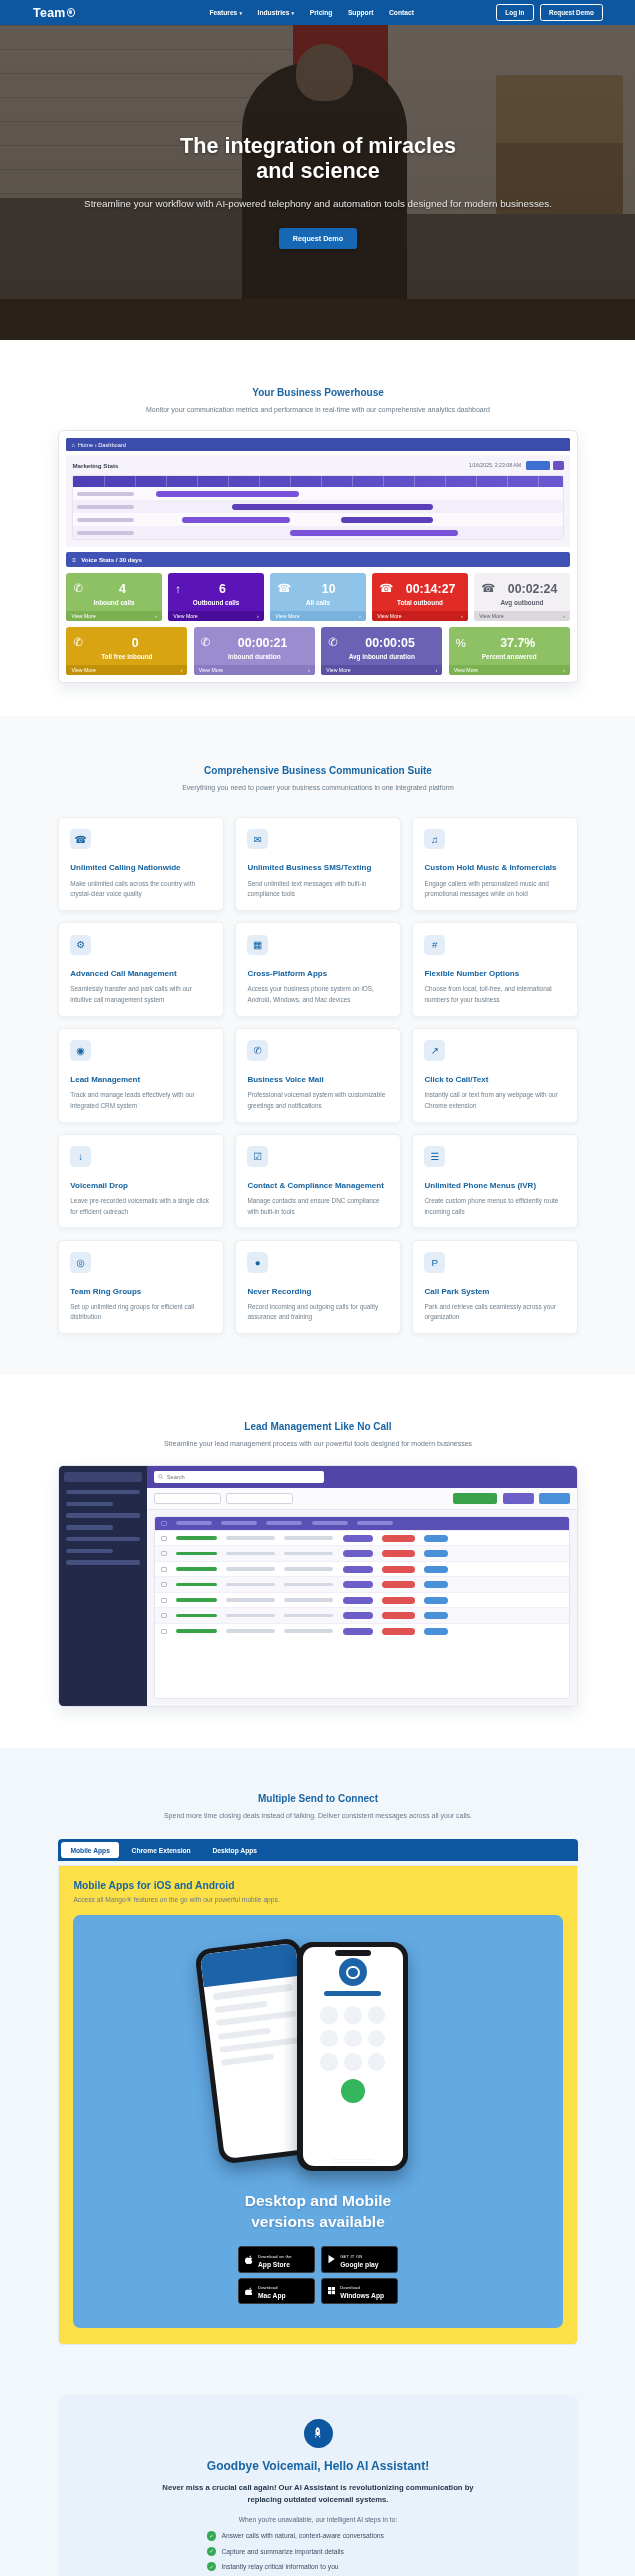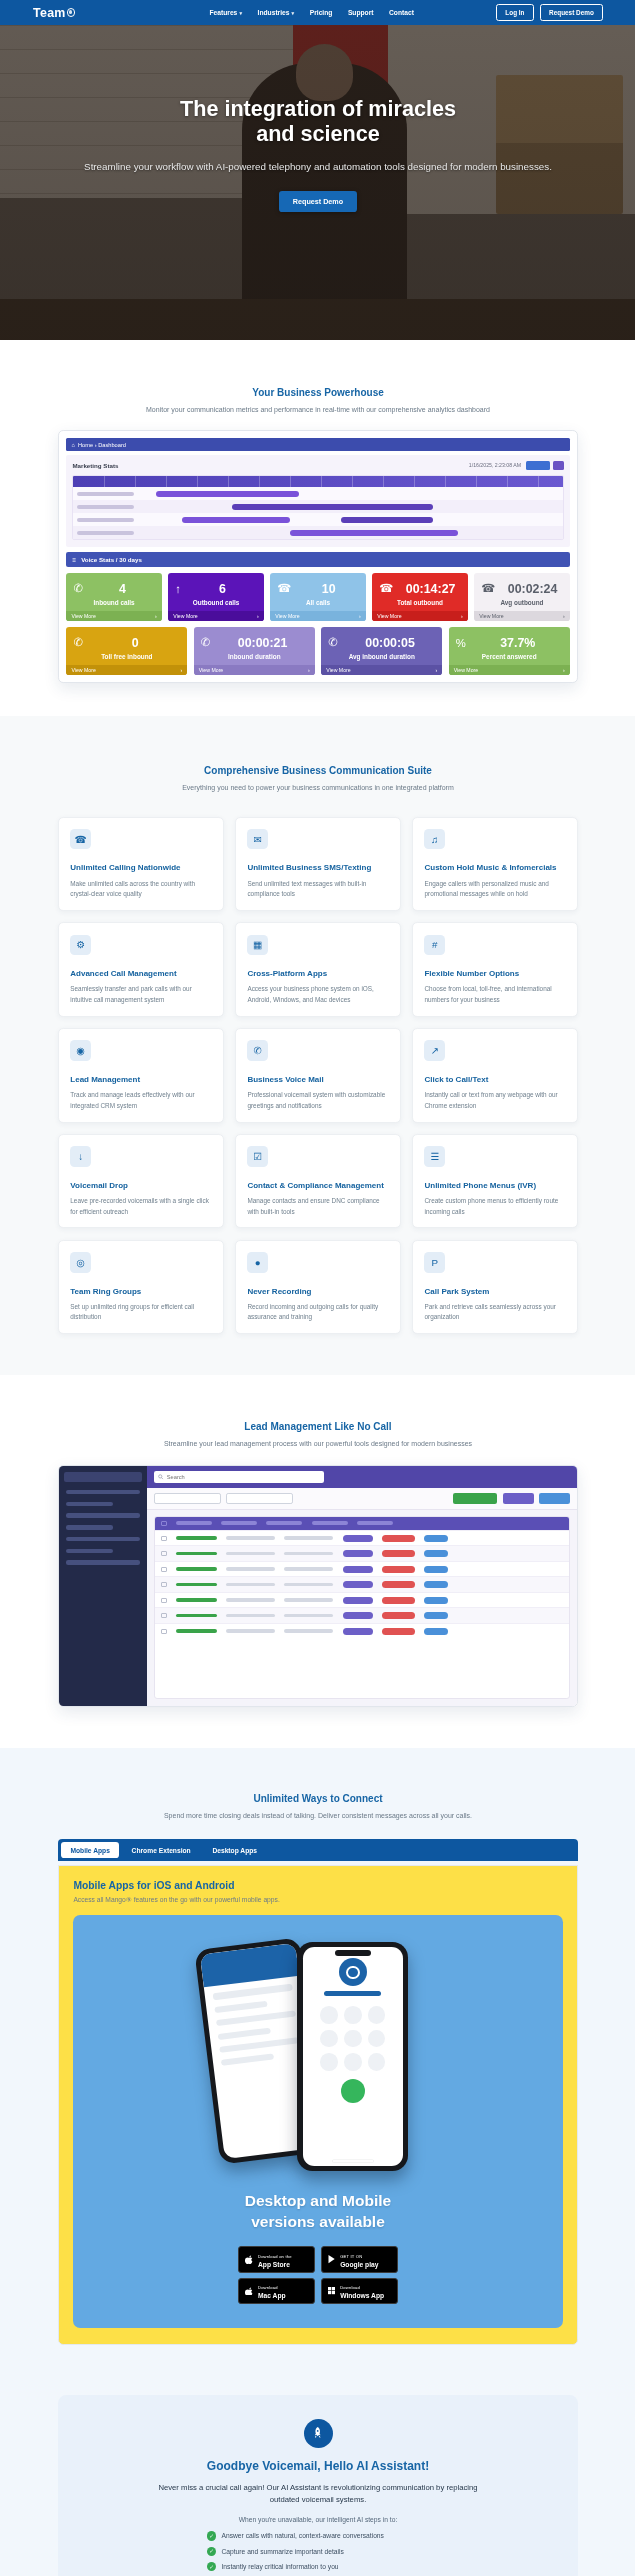--- a/index.html
+++ b/index.html
@@ -24,21 +24,21 @@
   .ph-shelf { position:absolute; left:0; top:0; width:46%; height:55%; background:#b3a79b;
               background-image:linear-gradient(#9c9083 1px, transparent 1px); background-size:100% 24px; }
   .ph-red { position:absolute; left:46%; top:0; width:15%; height:58%; background:#a8322d; }
   .ph-wall { position:absolute; right:0; top:0; width:39%; height:60%; background:#b9ada0; }
   .ph-boxes { position:absolute; right:2%; top:16%; width:20%; height:44%; background:
               linear-gradient(#a98a61 49%, #8f7350 49%); border-radius:2.1px; }
   .ph-person { position:absolute; left:38%; top:12%; width:26%; height:95%; background:#3a2e26; border-radius:67px 67px 0 0; }
   .ph-head { position:absolute; left:46.5%; top:6%; width:9%; height:18%; background:#8a6f5c; border-radius:50% 50% 42% 42%; }
   .ph-desk { position:absolute; left:0; bottom:0; width:100%; height:13%; background:#4a3a2c; }
   .hero-overlay { position:absolute; inset:0; background:linear-gradient(rgba(18,14,11,.50), rgba(18,14,11,.58)); }
-  .hero-content { position:relative; z-index:2; text-align:center; padding-top:71px; }
+  .hero-content { position:relative; z-index:2; text-align:center; padding-top:108px; }
   .hero-title { color:#fff; font-size:21.6px; font-weight:bold; line-height:1.18; text-shadow:0 1px 3.1px rgba(0,0,0,.45); }
   .hero-sub { color:#e8e8e8; font-size:9.8px; line-height:1.5; margin-top:13.4px; text-shadow:0 0.5px 2.1px rgba(0,0,0,.5); }
   .hero-cta { margin-top:15.5px; background:#1668b5; color:#fff; border:none; font-family:inherit; font-weight:bold;
               font-size:7.2px; padding:6.2px 13.4px; border-radius:3.1px; cursor:pointer; box-shadow:0 1px 4.1px rgba(0,0,0,.35); }
 
   
   .sec-title { text-align:center; color:#1765a5; font-size:10px; font-weight:bold; }
   .sec-sub { text-align:center; color:#6b7a88; font-size:7px; line-height:1.6; margin-top:6.2px; }
 
   
@@ -153,21 +153,21 @@
   .badge-ic { width:9.3px; display:flex; justify-content:center; }
   .badge-top { font-size:4.1px; letter-spacing:0.2px; }
   .badge-bottom { font-size:6.7px; font-weight:bold; line-height:1.1; }
 
   
   .ai-sec { background:#f2f7fc; padding:0 0 31px; }
   .ai-panel { width:520px; margin:0 auto; background:#e9f1fa; border-radius:8.2px; padding:24px 31px 26px; text-align:center; }
   .ai-rocket { width:29px; height:29px; background:#0d57a0; border-radius:50%; margin:0 auto;
                display:flex; align-items:center; justify-content:center; }
   .ai-title { color:#1765a5; font-size:12px; font-weight:bold; margin-top:11.3px; }
-  .ai-intro { color:#26374a; font-size:7.7px; font-weight:normal; line-height:1.6; margin:9.3px auto 0; max-width:330px; }
+  .ai-intro { color:#26374a; font-size:7.7px; font-weight:bold; line-height:1.6; margin:9.3px auto 0; max-width:330px; }
   .ai-leadin { color:#54677a; font-size:6.7px; margin-top:9.3px; }
   .ai-list { width:222px; margin:8.2px auto 0; text-align:left; }
   .ai-item { display:flex; align-items:center; gap:5.2px; margin-top:6.2px; }
   .ai-check { width:9.3px; height:9.3px; border-radius:50%; background:#34a853; color:#fff; font-size:5.7px;
               display:flex; align-items:center; justify-content:center; flex:0 0 9.3px; }
   .ai-item-text { color:#3d4f62; font-size:6.7px; }
 </style>
 </head>
 <body>
 
@@ -566,21 +566,21 @@
           <div class="cell-chip-purple"></div>
           <div class="cell-chip-red"></div>
           <div class="cell-chip-blue"></div>
         </div>
       </div>
     </div>
   </div>
 </section>
 
 <section class="connect">
-  <h2 class="sec-title">Unlimited Ways to Connect</h2>
+  <h2 class="sec-title">Multiple Send to Connect</h2>
   <p class="sec-sub">Spend more time closing deals instead of talking. Deliver consistent messages across all your calls.</p>
 
   <div class="tabs-bar">
     <span class="tab active">Mobile Apps</span>
     <span class="tab">Chrome Extension</span>
     <span class="tab">Desktop Apps</span>
   </div>
 
   <div class="connect-card">
     <h3 class="mob-title">Mobile Apps for iOS and Android</h3>

